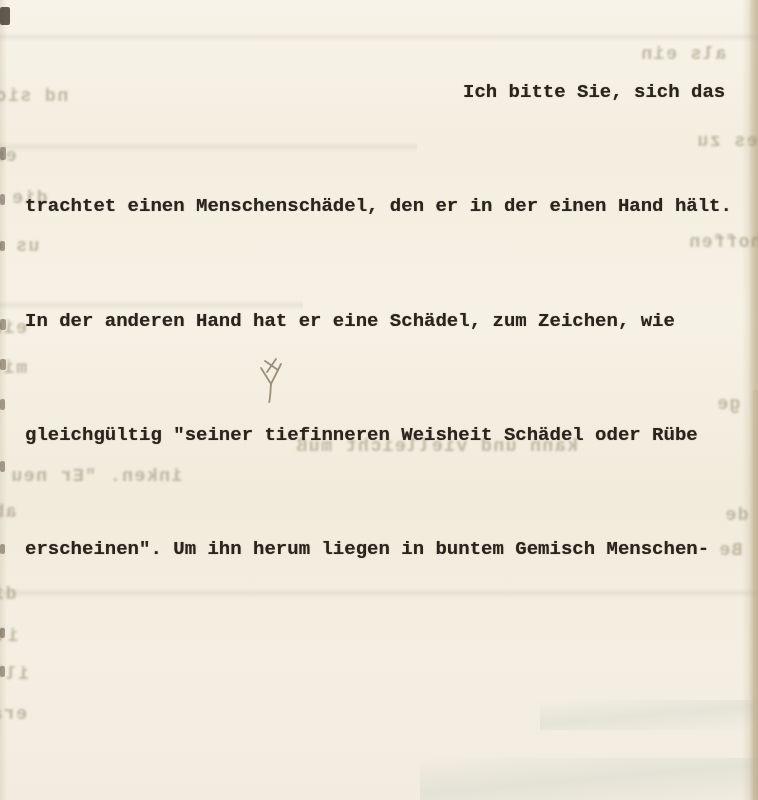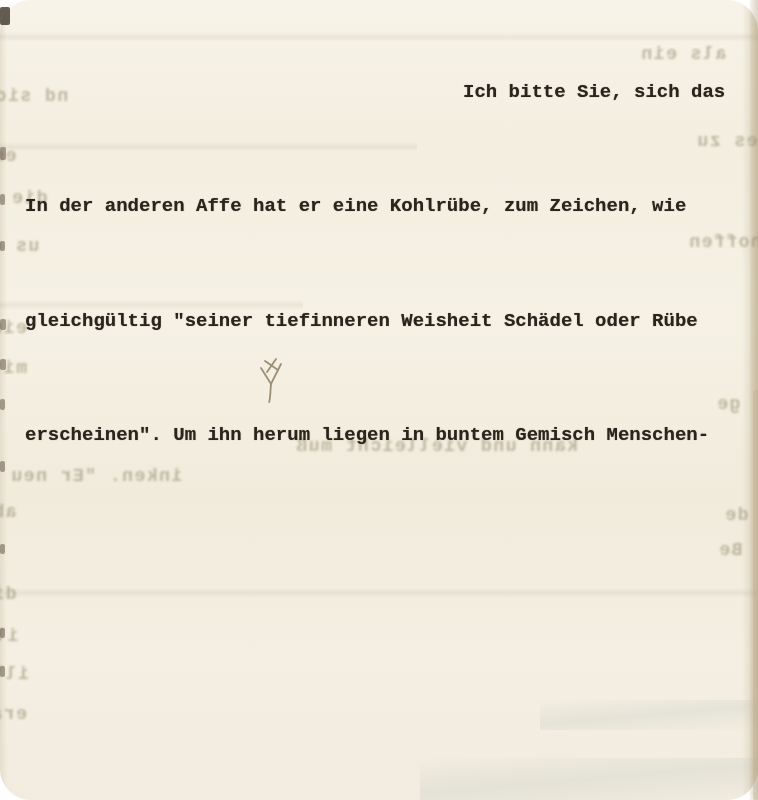--- a/index.html
+++ b/index.html
@@ -6,21 +6,20 @@
   body{
     width:758px;height:800px;overflow:hidden;position:relative;
     font-family:"Liberation Mono","DejaVu Sans Mono",monospace;
   }
   .paper{
     position:absolute;inset:0;
     background:
       linear-gradient(90deg, rgba(210,200,180,.45) 0px, rgba(210,200,180,0) 7px),
       linear-gradient(270deg, rgba(201,188,160,.75) 0px, rgba(208,197,172,.35) 9px, rgba(208,197,172,0) 16px),
       linear-gradient(180deg,#f7f3e8 0%,#f3eee0 18%,#f5f1e4 40%,#f1ebdc 62%,#f4efe2 82%,#f1ecdf 100%);
-    border-radius: 31px;
   }
   .crease{position:absolute;left:0;width:100%;height:10px;pointer-events:none;
     background:linear-gradient(180deg,rgba(255,255,255,0),rgba(125,115,95,.10),rgba(255,255,255,0));}
   .sheen{position:absolute;pointer-events:none;
     background:linear-gradient(175deg,rgba(165,175,172,0),rgba(160,170,168,.16),rgba(165,175,172,0));}
   .right-edge-strip{position:absolute;top:0;right:0;width:8px;height:100%;
     background:linear-gradient(270deg,rgba(190,176,146,.55),rgba(190,176,146,.15));}
 
   
   .text-block{
@@ -86,21 +85,22 @@
   <div class="edge-art" style="left:0;top:359px;width:6px;height:11px;"></div>
   <div class="edge-art" style="left:0;top:399px;width:5px;height:11px;"></div>
   <div class="edge-art" style="left:0;top:461px;width:5px;height:11px;"></div>
   <div class="edge-art" style="left:0;top:544px;width:5px;height:10px;"></div>
   <div class="edge-art" style="left:0;top:628px;width:5px;height:10px;"></div>
   <div class="edge-art" style="left:0;top:666px;width:5px;height:11px;"></div>
   <div class="edge-art" style="left:753px;top:390px;width:5px;height:410px;background:rgba(190,176,146,.4);"></div>
 
   <div class="text-block">
     <div class="tl indent-open"><span>Ich bitte Sie, sich das</span></div>
-    <div class="tl"><span>In der anderen Affe hat er eine Kohlrübe, zum Zeichen, wie</span></div>
+    <div class="tl"><span>trachtet einen Menschenschädel, den er in der einen Hand hält.</span></div>
+    <div class="tl"><span>In der anderen Hand hat er eine Schädel, zum Zeichen, wie</span></div>
     <div class="tl"><span>gleichgültig "seiner tiefinneren Weisheit Schädel oder Rübe</span></div>
     <div class="tl"><span>erscheinen". Um ihn herum liegen in buntem Gemisch Menschen-</span></div>
     
     
     
     
     
     
     
     

